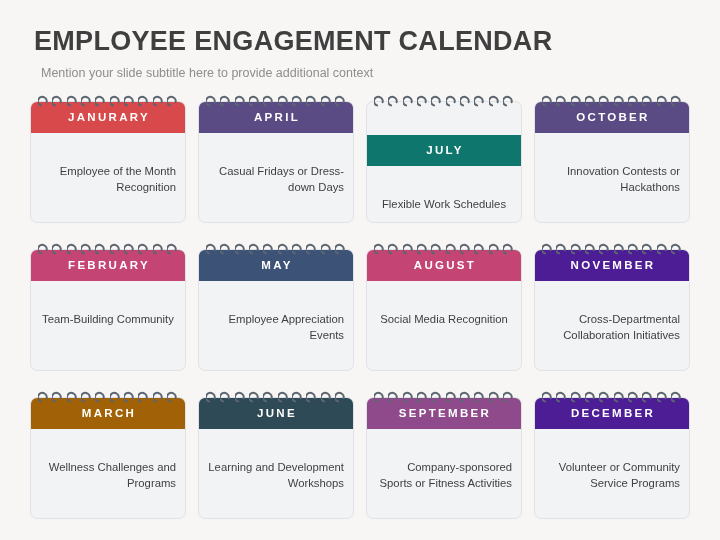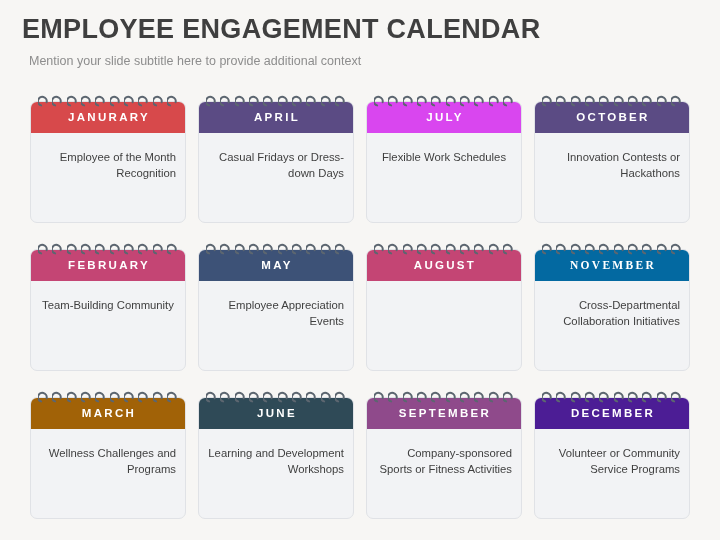--- a/index.html
+++ b/index.html
@@ -12,21 +12,21 @@
     background: #f7f6f4;
     font-family: "Liberation Sans", sans-serif;
     overflow: hidden;
   }
 
   .slide {
     position: relative;
     width: 604px;
     height: 540px;
     box-sizing: border-box;
-    padding: 0;
+    padding: 12px;
   }
 
   
   .header {
     padding: 14px 0 0 22px;
   }
   .slide-title {
     font-size: 27px;
     font-weight: bold;
     color: #3f3f3f;
@@ -68,20 +68,21 @@
     position: relative;
     width: 156px;
     height: 122px;
     border-radius: 7px;
     background: #f2f3f5;
     border: 1px solid #e0e2e6;
     box-sizing: border-box;
     overflow: hidden;
     display: flex;
     flex-direction: column;
+    gap: 14px;
   }
 
   .card-head {
     height: 31px;
     flex: 0 0 31px;
     display: flex;
     align-items: center;
     justify-content: center;
     position: relative;
   }
@@ -220,21 +221,21 @@
           <svg class="ring" viewBox="0 0 11 16">
             <path d="M3.1 13.4 A4.4 4.4 0 1 1 8.6 10.2" fill="none" stroke="#5c6670" stroke-width="2" stroke-linecap="round"></path>
           </svg>
           <svg class="ring" viewBox="0 0 11 16">
             <path d="M3.1 13.4 A4.4 4.4 0 1 1 8.6 10.2" fill="none" stroke="#5c6670" stroke-width="2" stroke-linecap="round"></path>
           </svg>
         </div>
       </div>
       <div class="cal-card">
         <div class="card-body">
-          <div class="card-head" style="background: #d946ef;">
+          <div class="card-head" style="background: #0f766e; margin-top: 33px;">
             <div class="month-label">JULY</div>
           </div>
           <div class="card-text">
             <span>Flexible Work Schedules</span>
           </div>
         </div>
         <div class="rings">
           <svg class="ring" viewBox="0 0 11 16">
             <path d="M3.1 13.4 A4.4 4.4 0 1 1 8.6 10.2" fill="none" stroke="#5c6670" stroke-width="2" stroke-linecap="round"></path>
           </svg>
@@ -391,57 +392,60 @@
           <svg class="ring" viewBox="0 0 11 16">
             <path d="M3.1 13.4 A4.4 4.4 0 1 1 8.6 10.2" fill="none" stroke="#5c6670" stroke-width="2" stroke-linecap="round"></path>
           </svg>
         </div>
       </div>
       <div class="cal-card">
         <div class="card-body">
           <div class="card-head" style="background: rgb(196, 69, 116);">
             <div class="month-label">AUGUST</div>
           </div>
-        </div>
-        <div class="rings">
-          <svg class="ring" viewBox="0 0 11 16">
-            <path d="M3.1 13.4 A4.4 4.4 0 1 1 8.6 10.2" fill="none" stroke="#5c6670" stroke-width="2" stroke-linecap="round"></path>
-          </svg>
-          <svg class="ring" viewBox="0 0 11 16">
-            <path d="M3.1 13.4 A4.4 4.4 0 1 1 8.6 10.2" fill="none" stroke="#5c6670" stroke-width="2" stroke-linecap="round"></path>
-          </svg>
-          <svg class="ring" viewBox="0 0 11 16">
-            <path d="M3.1 13.4 A4.4 4.4 0 1 1 8.6 10.2" fill="none" stroke="#5c6670" stroke-width="2" stroke-linecap="round"></path>
-          </svg>
-          <svg class="ring" viewBox="0 0 11 16">
-            <path d="M3.1 13.4 A4.4 4.4 0 1 1 8.6 10.2" fill="none" stroke="#5c6670" stroke-width="2" stroke-linecap="round"></path>
-          </svg>
-          <svg class="ring" viewBox="0 0 11 16">
-            <path d="M3.1 13.4 A4.4 4.4 0 1 1 8.6 10.2" fill="none" stroke="#5c6670" stroke-width="2" stroke-linecap="round"></path>
-          </svg>
-          <svg class="ring" viewBox="0 0 11 16">
-            <path d="M3.1 13.4 A4.4 4.4 0 1 1 8.6 10.2" fill="none" stroke="#5c6670" stroke-width="2" stroke-linecap="round"></path>
-          </svg>
-          <svg class="ring" viewBox="0 0 11 16">
-            <path d="M3.1 13.4 A4.4 4.4 0 1 1 8.6 10.2" fill="none" stroke="#5c6670" stroke-width="2" stroke-linecap="round"></path>
-          </svg>
-          <svg class="ring" viewBox="0 0 11 16">
-            <path d="M3.1 13.4 A4.4 4.4 0 1 1 8.6 10.2" fill="none" stroke="#5c6670" stroke-width="2" stroke-linecap="round"></path>
-          </svg>
-          <svg class="ring" viewBox="0 0 11 16">
-            <path d="M3.1 13.4 A4.4 4.4 0 1 1 8.6 10.2" fill="none" stroke="#5c6670" stroke-width="2" stroke-linecap="round"></path>
-          </svg>
-          <svg class="ring" viewBox="0 0 11 16">
-            <path d="M3.1 13.4 A4.4 4.4 0 1 1 8.6 10.2" fill="none" stroke="#5c6670" stroke-width="2" stroke-linecap="round"></path>
-          </svg>
-        </div>
-      </div>
-      <div class="cal-card">
-        <div class="card-body">
-          <div class="card-head" style="background: #0369a1; font-family: Liberation Serif, serif;">
+          <div class="card-text">
+            <span>Social Media Recognition</span>
+          </div>
+        </div>
+        <div class="rings">
+          <svg class="ring" viewBox="0 0 11 16">
+            <path d="M3.1 13.4 A4.4 4.4 0 1 1 8.6 10.2" fill="none" stroke="#5c6670" stroke-width="2" stroke-linecap="round"></path>
+          </svg>
+          <svg class="ring" viewBox="0 0 11 16">
+            <path d="M3.1 13.4 A4.4 4.4 0 1 1 8.6 10.2" fill="none" stroke="#5c6670" stroke-width="2" stroke-linecap="round"></path>
+          </svg>
+          <svg class="ring" viewBox="0 0 11 16">
+            <path d="M3.1 13.4 A4.4 4.4 0 1 1 8.6 10.2" fill="none" stroke="#5c6670" stroke-width="2" stroke-linecap="round"></path>
+          </svg>
+          <svg class="ring" viewBox="0 0 11 16">
+            <path d="M3.1 13.4 A4.4 4.4 0 1 1 8.6 10.2" fill="none" stroke="#5c6670" stroke-width="2" stroke-linecap="round"></path>
+          </svg>
+          <svg class="ring" viewBox="0 0 11 16">
+            <path d="M3.1 13.4 A4.4 4.4 0 1 1 8.6 10.2" fill="none" stroke="#5c6670" stroke-width="2" stroke-linecap="round"></path>
+          </svg>
+          <svg class="ring" viewBox="0 0 11 16">
+            <path d="M3.1 13.4 A4.4 4.4 0 1 1 8.6 10.2" fill="none" stroke="#5c6670" stroke-width="2" stroke-linecap="round"></path>
+          </svg>
+          <svg class="ring" viewBox="0 0 11 16">
+            <path d="M3.1 13.4 A4.4 4.4 0 1 1 8.6 10.2" fill="none" stroke="#5c6670" stroke-width="2" stroke-linecap="round"></path>
+          </svg>
+          <svg class="ring" viewBox="0 0 11 16">
+            <path d="M3.1 13.4 A4.4 4.4 0 1 1 8.6 10.2" fill="none" stroke="#5c6670" stroke-width="2" stroke-linecap="round"></path>
+          </svg>
+          <svg class="ring" viewBox="0 0 11 16">
+            <path d="M3.1 13.4 A4.4 4.4 0 1 1 8.6 10.2" fill="none" stroke="#5c6670" stroke-width="2" stroke-linecap="round"></path>
+          </svg>
+          <svg class="ring" viewBox="0 0 11 16">
+            <path d="M3.1 13.4 A4.4 4.4 0 1 1 8.6 10.2" fill="none" stroke="#5c6670" stroke-width="2" stroke-linecap="round"></path>
+          </svg>
+        </div>
+      </div>
+      <div class="cal-card">
+        <div class="card-body">
+          <div class="card-head" style="background: #4c1d95;">
             <div class="month-label">NOVEMBER</div>
           </div>
           <div class="card-text">
             <span>Cross-Departmental Collaboration Initiatives</span>
           </div>
         </div>
         <div class="rings">
           <svg class="ring" viewBox="0 0 11 16">
             <path d="M3.1 13.4 A4.4 4.4 0 1 1 8.6 10.2" fill="none" stroke="#5c6670" stroke-width="2" stroke-linecap="round"></path>
           </svg>

